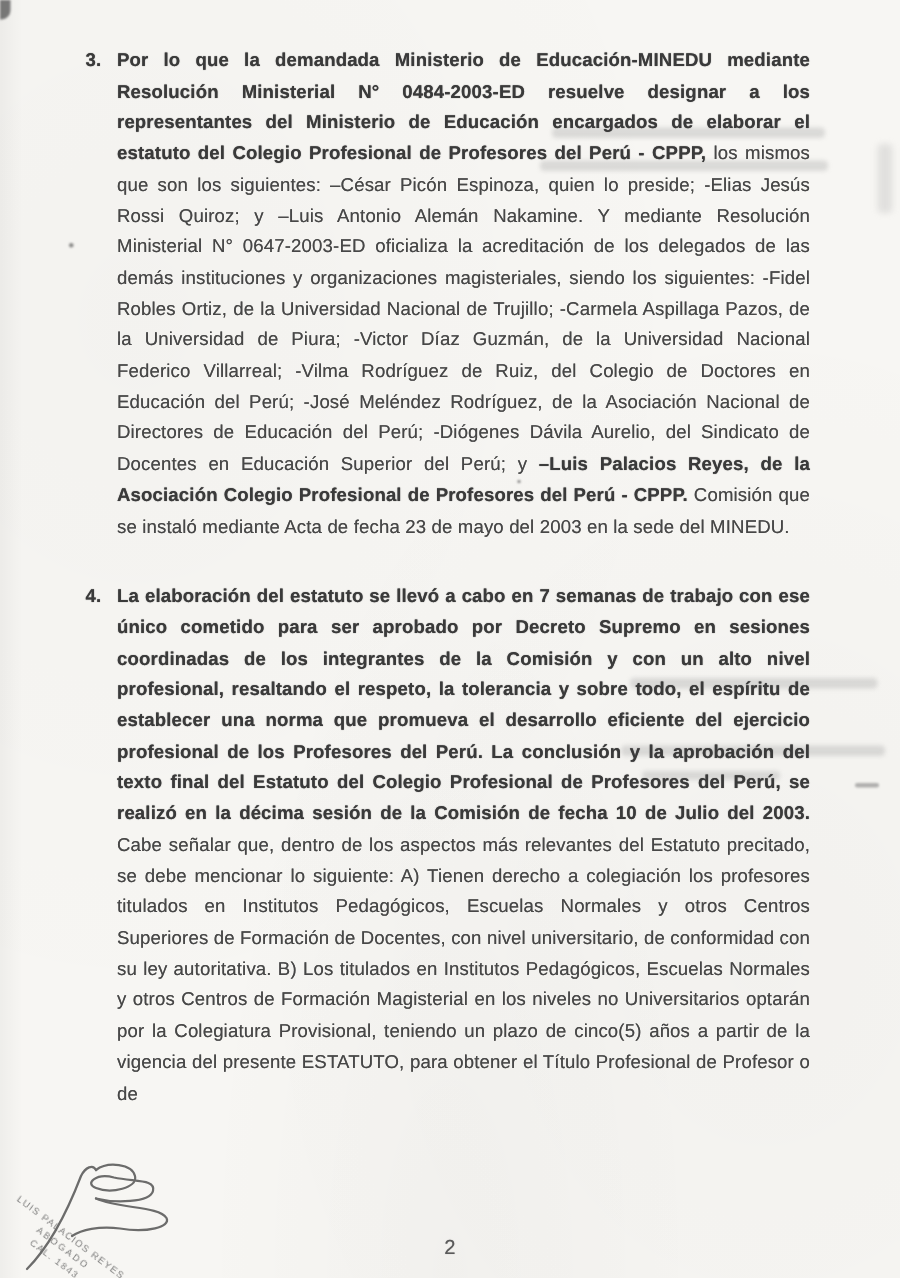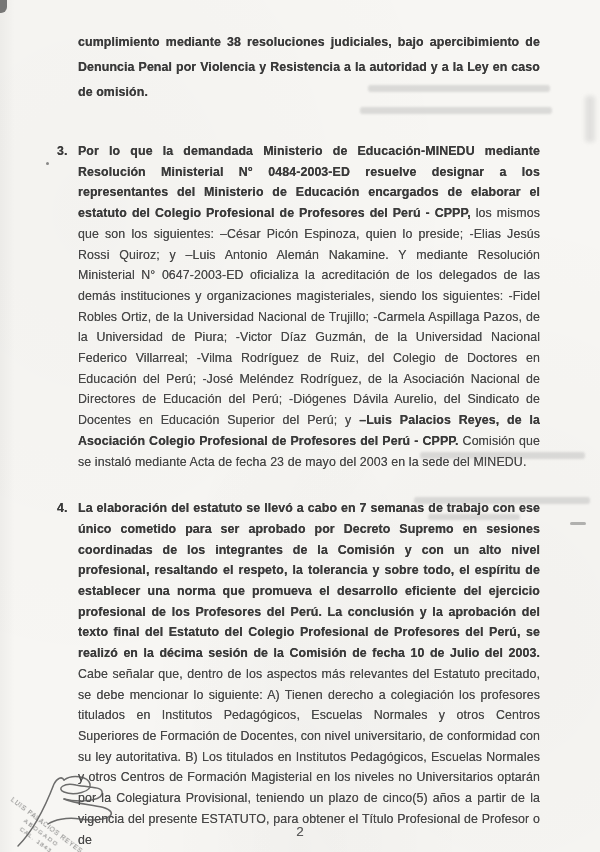--- a/index.html
+++ b/index.html
@@ -104,21 +104,20 @@
   <div class="ghost" style="left:420px; top:452px; width:165px; height:7px;"></div>
   <div class="ghost" style="left:414px; top:497px; width:176px; height:7px;"></div>
   <div class="ghost" style="left:428px; top:514px; width:92px; height:6px;"></div>
   <div class="ghost ghost-dash" style="left:570px; top:522px; width:16px; height:3px;"></div>
   <div class="speck" style="left:0px; top:0px; width:7px; height:13px; border-radius:0 0 6px 0; opacity:.8;"></div>
   <div class="speck" style="left:46px; top:162px; width:3px; height:3px; border-radius:50%; opacity:.7;"></div>
   <div class="speck" style="left:345px; top:320px; width:2px; height:2px; border-radius:50%; opacity:.8;"></div>
 
   <div class="content">
 
-    <p class="doc-text para-intro b">cumplimiento mediante 38 resoluciones judiciales, bajo apercibimiento de Denuncia Penal por Violencia y Resistencia a la autoridad y a la Ley en caso de omisión.</p>
 
     <div class="item">
       <div class="doc-text item-number b">3.</div>
       <div class="doc-text item-body"><span class="b">Por lo que la demandada Ministerio de Educación-MINEDU mediante Resolución Ministerial N° 0484-2003-ED resuelve designar a los representantes del Ministerio de Educación encargados de elaborar el estatuto del Colegio Profesional de Profesores del Perú - CPPP,</span><span> los mismos que son los siguientes: –César Picón Espinoza, quien lo preside; -Elias Jesús Rossi Quiroz; y –Luis Antonio Alemán Nakamine. Y mediante Resolución Ministerial N° 0647-2003-ED oficializa la acreditación de los delegados de las demás instituciones y organizaciones magisteriales, siendo los siguientes: -Fidel Robles Ortiz, de la Universidad Nacional de Trujillo; -Carmela Aspillaga Pazos, de la Universidad de Piura; -Victor Díaz Guzmán, de la Universidad Nacional Federico Villarreal; -Vilma Rodríguez de Ruiz, del Colegio de Doctores en Educación del Perú; -José Meléndez Rodríguez, de la Asociación Nacional de Directores de Educación del Perú; -Diógenes Dávila Aurelio, del Sindicato de Docentes en Educación Superior del Perú; y </span><span class="b">–Luis Palacios Reyes, de la Asociación Colegio Profesional de Profesores del Perú - CPPP.</span><span> Comisión que se instaló mediante Acta de fecha 23 de mayo del 2003 en la sede del MINEDU.</span></div>
     </div>
 
     <div class="item">
       <div class="doc-text item-number b">4.</div>
       <div class="doc-text item-body"><span class="b">La elaboración del estatuto se llevó a cabo en 7 semanas de trabajo con ese único cometido para ser aprobado por Decreto Supremo en sesiones coordinadas de los integrantes de la Comisión y con un alto nivel profesional, resaltando el respeto, la tolerancia y sobre todo, el espíritu de establecer una norma que promueva el desarrollo eficiente del ejercicio profesional de los Profesores del Perú. La conclusión y la aprobación del texto final del Estatuto del Colegio Profesional de Profesores del Perú, se realizó en la décima sesión de la Comisión de fecha 10 de Julio del 2003.</span><span> Cabe señalar que, dentro de los aspectos más relevantes del Estatuto precitado, se debe mencionar lo siguiente: A) Tienen derecho a colegiación los profesores titulados en Institutos Pedagógicos, Escuelas Normales y otros Centros Superiores de Formación de Docentes, con nivel universitario, de conformidad con su ley autoritativa. B) Los titulados en Institutos Pedagógicos, Escuelas Normales y otros Centros de Formación Magisterial en los niveles no Universitarios optarán por la Colegiatura Provisional, teniendo un plazo de cinco(5) años a partir de la vigencia del presente ESTATUTO, para obtener el Título Profesional de Profesor o de</span></div>
     </div>

